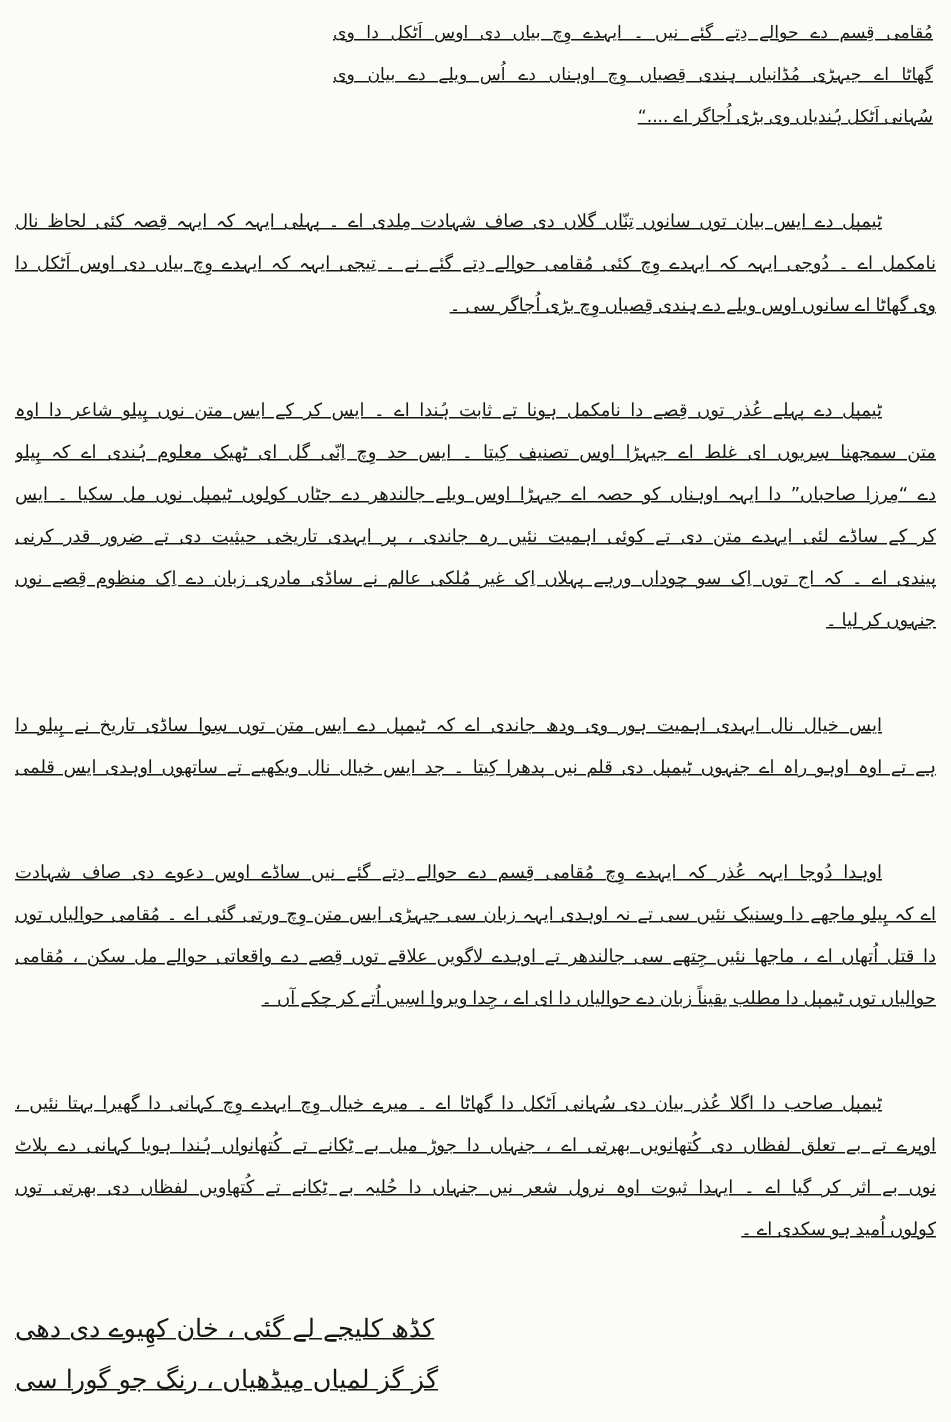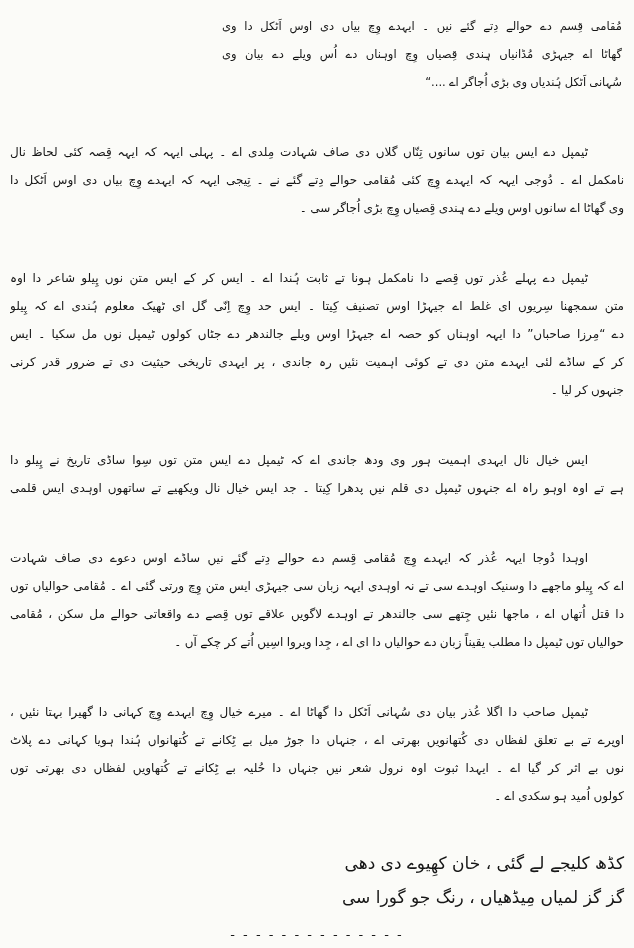--- a/index.html
+++ b/index.html
@@ -6,22 +6,23 @@
   body{
     width:634px;height:948px;
     background:#fbfbf8;
     color:#161616;
     font-family:"DejaVu Sans", sans-serif;
     overflow:hidden;
   }
   .page{
     box-sizing:border-box;
     width:634px;height:948px;
-    padding:12px 10px 6px 10px;
+    padding:7px 10px 6px 10px;
     direction:rtl;
+    text-decoration:underline;
   }
   .line{
     height:28px;
     line-height:28px;
     overflow:hidden;
     font-size:12px;
     text-align:justify;
     text-align-last:justify;
     word-spacing:-0.5px;
     white-space:nowrap;
@@ -35,21 +36,21 @@
   }
   .quote .line{font-size:11.5px;}
   .para{margin:0 0 7px 0;}
   .couplet{
     margin-top:36px;
     text-align:center;
   }
   .verse-line{
     font-size:17px;
     line-height:34px;
-    text-align:right;
+    text-align:left;
   }
   .divider{
     margin-top:14px;
     text-align:center;
     font-size:13px;
     letter-spacing:2px;
     line-height:14px;
     color:#1a1a1a;
   }
 </style>
@@ -68,31 +69,32 @@
     <div class="line first">ٹیمپل دے ایس بیان توں سانوں تِنّاں گلاں دی صاف شہادت مِلدی اے ۔ پہلی ایہہ کہ ایہہ قِصہ کئی لحاظ نال</div>
     <div class="line">نامکمل اے ۔ دُوجی ایہہ کہ ایہدے وِچ کئی مُقامی حوالے دِتے گئے نے ۔ تِیجی ایہہ کہ ایہدے وِچ بیاں دی اوس اَٹکل دا</div>
     <div class="line last">وی گھاٹا اے سانوں اوس ویلے دے ہِندی قِصیاں وِچ بڑی اُجاگر سی ۔</div>
   </div>
 
   <div class="para">
     <div class="line first">ٹیمپل دے پہلے عُذر توں قِصے دا نامکمل ہونا تے ثابت ہُندا اے ۔ ایس کر کے ایس متن نوں پِیلو شاعر دا اوہ</div>
     <div class="line">متن سمجھنا سِریوں ای غلط اے جیہڑا اوس تصنیف کِیتا ۔ ایس حد وِچ اِنّی گل ای ٹھیک معلوم ہُندی اے کہ پِیلو</div>
     <div class="line">دے “مِرزا صاحباں” دا ایہہ اوہناں کو حصہ اے جیہڑا اوس ویلے جالندھر دے جٹاں کولوں ٹیمپل نوں مل سکیا ۔ ایس</div>
     <div class="line">کر کے ساڈے لئی ایہدے متن دی تے کوئی اہمیت نئیں رہ جاندی ، پر ایہدی تاریخی حیثیت دی تے ضرور قدر کرنی</div>
+    <div class="line">پیندی اے ۔ کہ اج توں اِک سو چوداں ورہے پہلاں اِک غیر مُلکی عالم نے ساڈی مادری زبان دے اِک منظوم قِصے نوں</div>
     <div class="line last">جنہوں کر لیا ۔</div>
   </div>
 
   <div class="para">
     <div class="line first">ایس خیال نال ایہدی اہمیت ہور وی ودھ جاندی اے کہ ٹیمپل دے ایس متن توں سِوا ساڈی تاریخ نے پِیلو دا</div>
     <div class="line">ہے تے اوہ اوہو راہ اے جنہوں ٹیمپل دی قلم نیں پدھرا کِیتا ۔ جد ایس خیال نال ویکھیے تے ساتھوں اوہدی ایس قلمی</div>
   </div>
 
   <div class="para">
     <div class="line first">اوہدا دُوجا ایہہ عُذر کہ ایہدے وِچ مُقامی قِسم دے حوالے دِتے گئے نیں ساڈے اوس دعوے دی صاف شہادت</div>
-    <div class="line">اے کہ پِیلو ماجھے دا وسنیک اوہدے سی تے نہ اوہدی ایہہ زبان سی جیہڑی ایس متن وِچ ورتی گئی اے ۔ مُقامی حوالیاں توں</div>
+    <div class="line">اے کہ پِیلو ماجھے دا وسنیک نئیں سی تے نہ اوہدی ایہہ زبان سی جیہڑی ایس متن وِچ ورتی گئی اے ۔ مُقامی حوالیاں توں</div>
     <div class="line">دا قتل اُتھاں اے ، ماجھا نئیں جِتھے سی جالندھر تے اوہدے لاگویں علاقے توں قِصے دے واقعاتی حوالے مل سکن ، مُقامی</div>
     <div class="line last">حوالیاں توں ٹیمپل دا مطلب یقیناً زبان دے حوالیاں دا ای اے ، جِدا ویروا اسِیں اُتے کر چکے آں ۔</div>
   </div>
 
   <div class="para">
     <div class="line first">ٹیمپل صاحب دا اگلا عُذر بیان دی سُہانی اَٹکل دا گھاٹا اے ۔ میرے خیال وِچ ایہدے وِچ کہانی دا گھیرا بہتا نئیں ،</div>
     <div class="line">اوپرے تے بے تعلق لفظاں دی کُتھانویں بھرتی اے ، جنہاں دا جوڑ میل بے ٹِکانے تے کُتھانواں ہُندا ہویا کہانی دے پلاٹ</div>
     <div class="line">نوں بے اثر کر گیا اے ۔ ایہدا ثبوت اوہ نرول شعر نیں جنہاں دا حُلیہ بے ٹِکانے تے کُتھاویں لفظاں دی بھرتی توں</div>
     <div class="line last">کولوں اُمید ہو سکدی اے ۔</div>
   </div>

